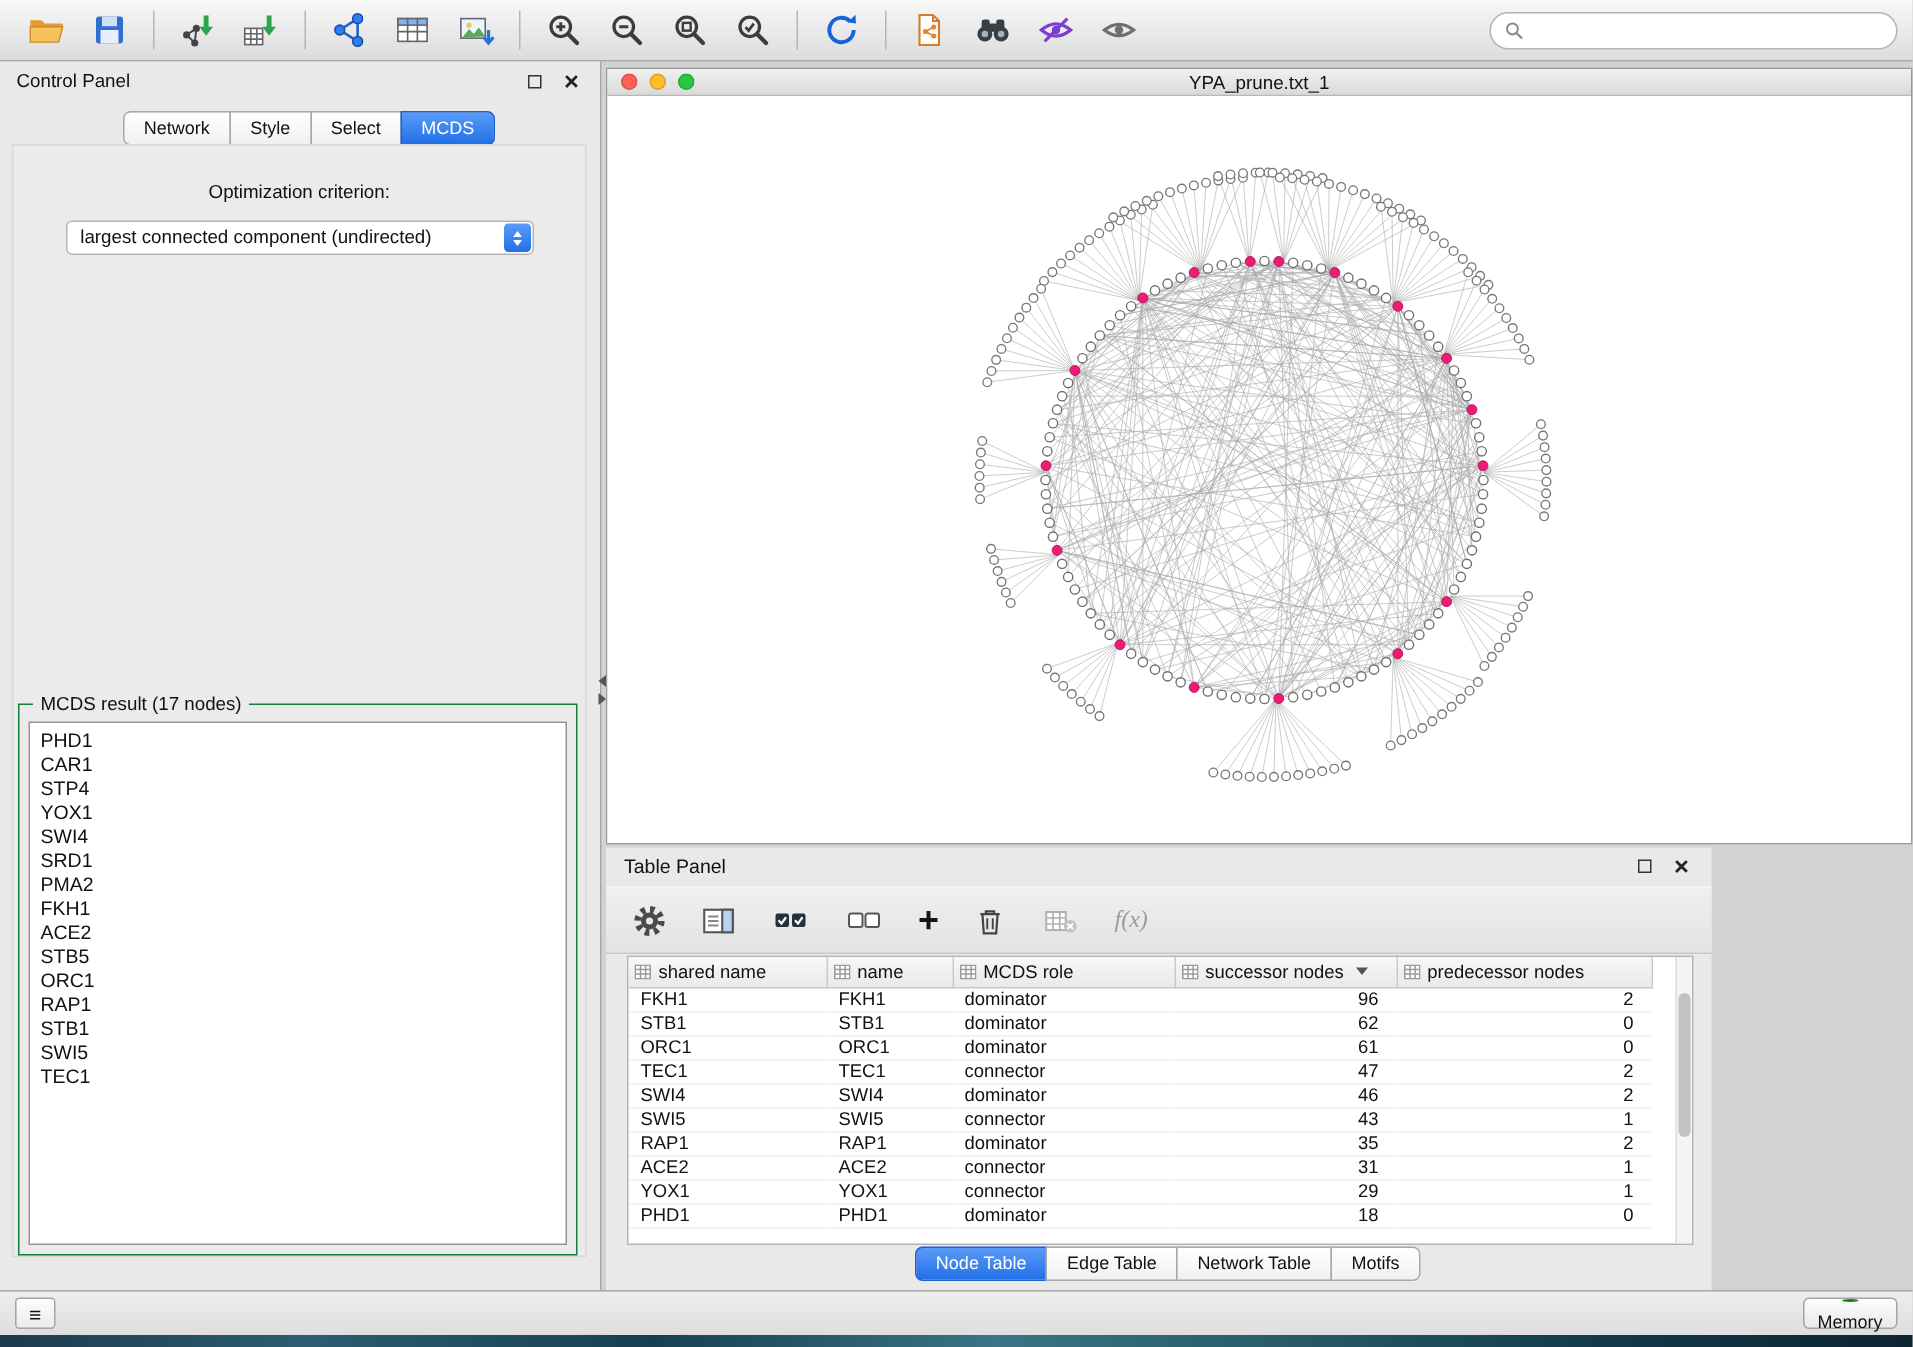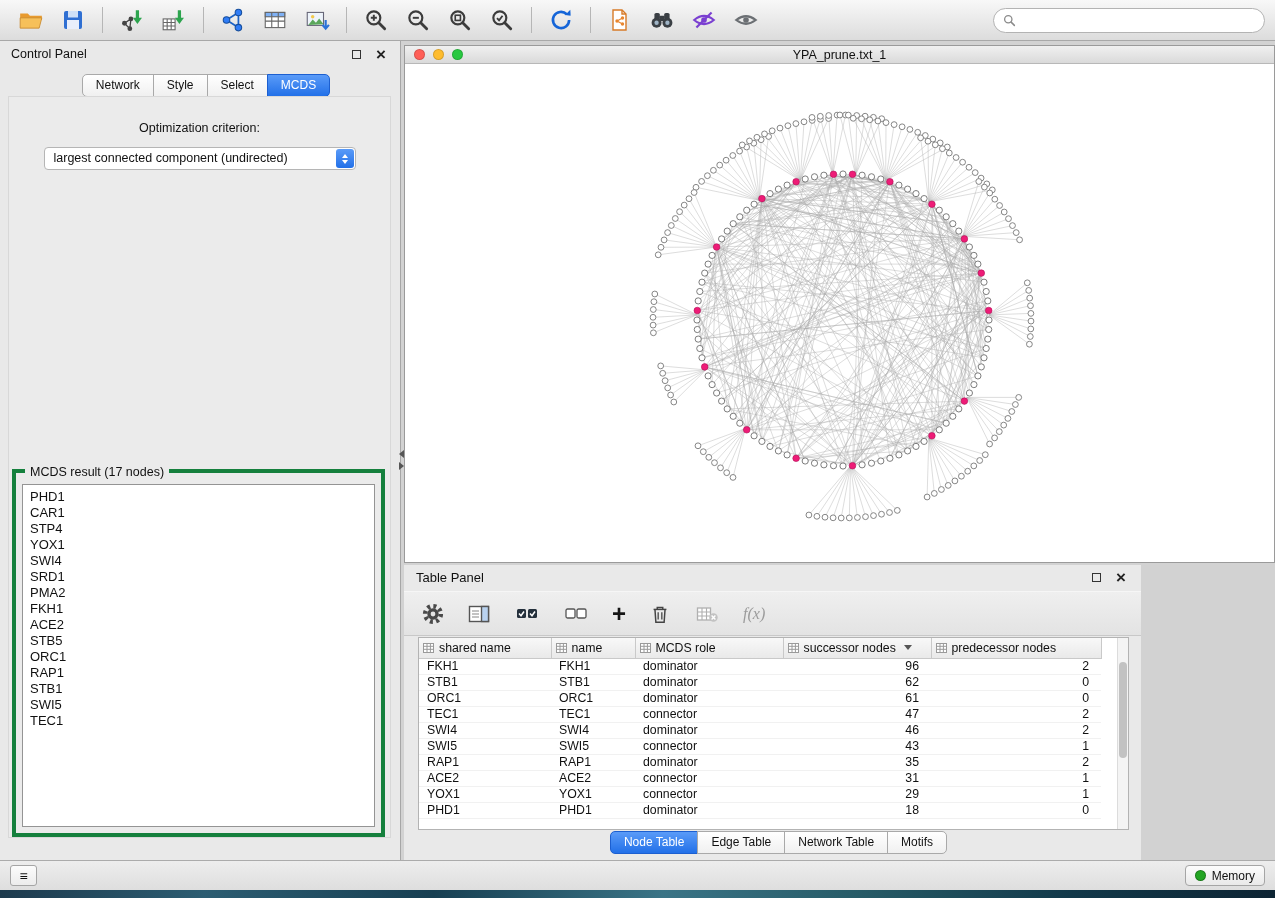--- a/index.html
+++ b/index.html
@@ -68,21 +68,21 @@
   .tri-up   { width:0; height:0; border-left:3.5px solid transparent; border-right:3.5px solid transparent; border-bottom:4px solid #fff; }
   .tri-down { width:0; height:0; border-left:3.5px solid transparent; border-right:3.5px solid transparent; border-top:4px solid #fff; }
   .btn-row { display:flex; justify-content:center; gap:26px; margin-top:18px; }
   .push-btn {
     font-size:12.5px; padding:4px 14px; color:#111;
     background:linear-gradient(#ffffff,#ededed);
     border:1px solid #a3a3a3; border-radius:5px;
   }
   .push-btn.focused { border-color:#558ff2; box-shadow:0 0 0 3px rgba(95,150,245,.55); }
 
-  .result-group { position:absolute; left:3px; right:5px; top:372px; bottom:0; border:4px solid #15803d; }
+  .result-group { position:absolute; left:3px; right:5px; top:372px; bottom:0; border:1px solid #15803d; }
   .result-legend { position:absolute; top:-8px; left:9px; background:#ebebeb; padding:0 5px; font-size:12.5px; }
   .result-list {
     position:absolute; left:6px; right:6px; top:11px; bottom:6px;
     background:#fff; border:1px solid #949494; overflow:hidden; padding:4px 7px;
   }
   .result-item { font-size:13px; line-height:16px; }
 
   
   .network-window {
     position:absolute; left:404px; top:45px; width:871px; height:518px;
@@ -140,21 +140,21 @@
     display:flex; align-items:center; padding:0 10px;
   }
   .hamburger-btn {
     width:27px; height:21px; border:1px solid #a5a5a5; border-radius:3px;
     background:linear-gradient(#fcfcfc,#ececec);
     display:flex; align-items:center; justify-content:center; font-size:14px; line-height:1;
   }
   .memory-btn {
     margin-left:auto; height:21px; display:flex; align-items:center; gap:6px;
     border:1px solid #a5a5a5; border-radius:4px; padding:0 9px;
-    background:linear-gradient(#fcfcfc,#e9e9e9); font-size:12px;
+    background:linear-gradient(#fcfcfc,#e9e9e9); font-size:12px;flex-direction:column;
   }
   .memory-dot { width:11px; height:11px; border-radius:50%; background:#23a523; border:0.5px solid rgba(0,0,0,.25); }
   .wallpaper-strip {
     position:absolute; left:0; top:890px; width:1275px; height:8px;
     background:linear-gradient(90deg,#1d3a4d 0%,#2c5d72 16%,#173f52 34%,#3a7486 52%,#265a66 68%,#12394a 84%,#0d2433 100%);
   }
 </style>
 </head>
 <body>
 

